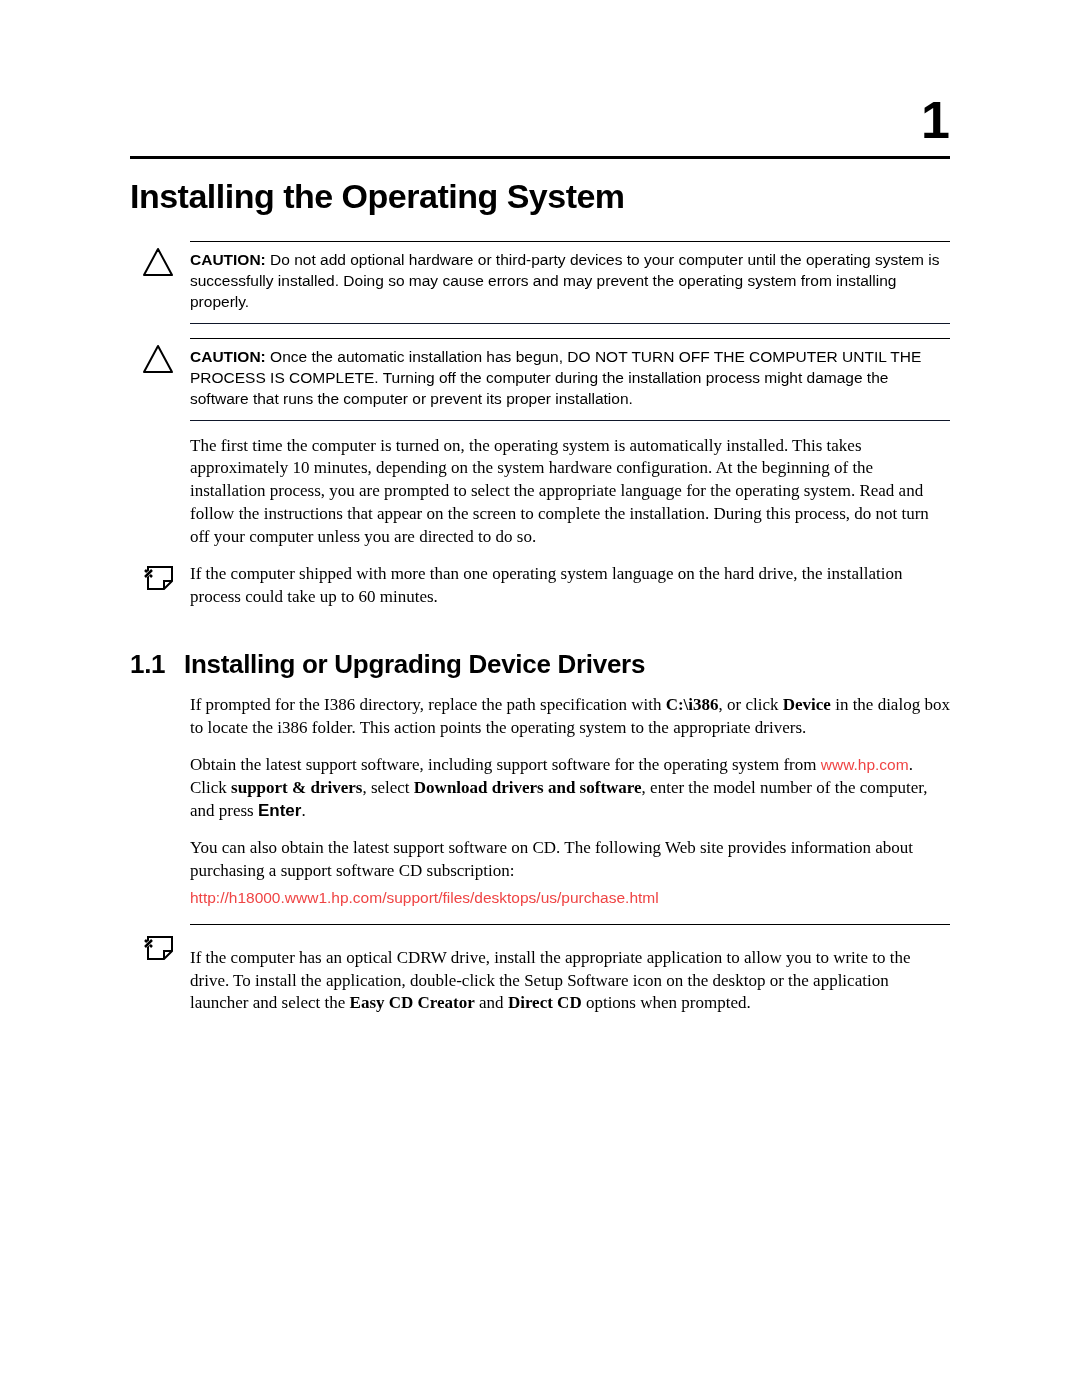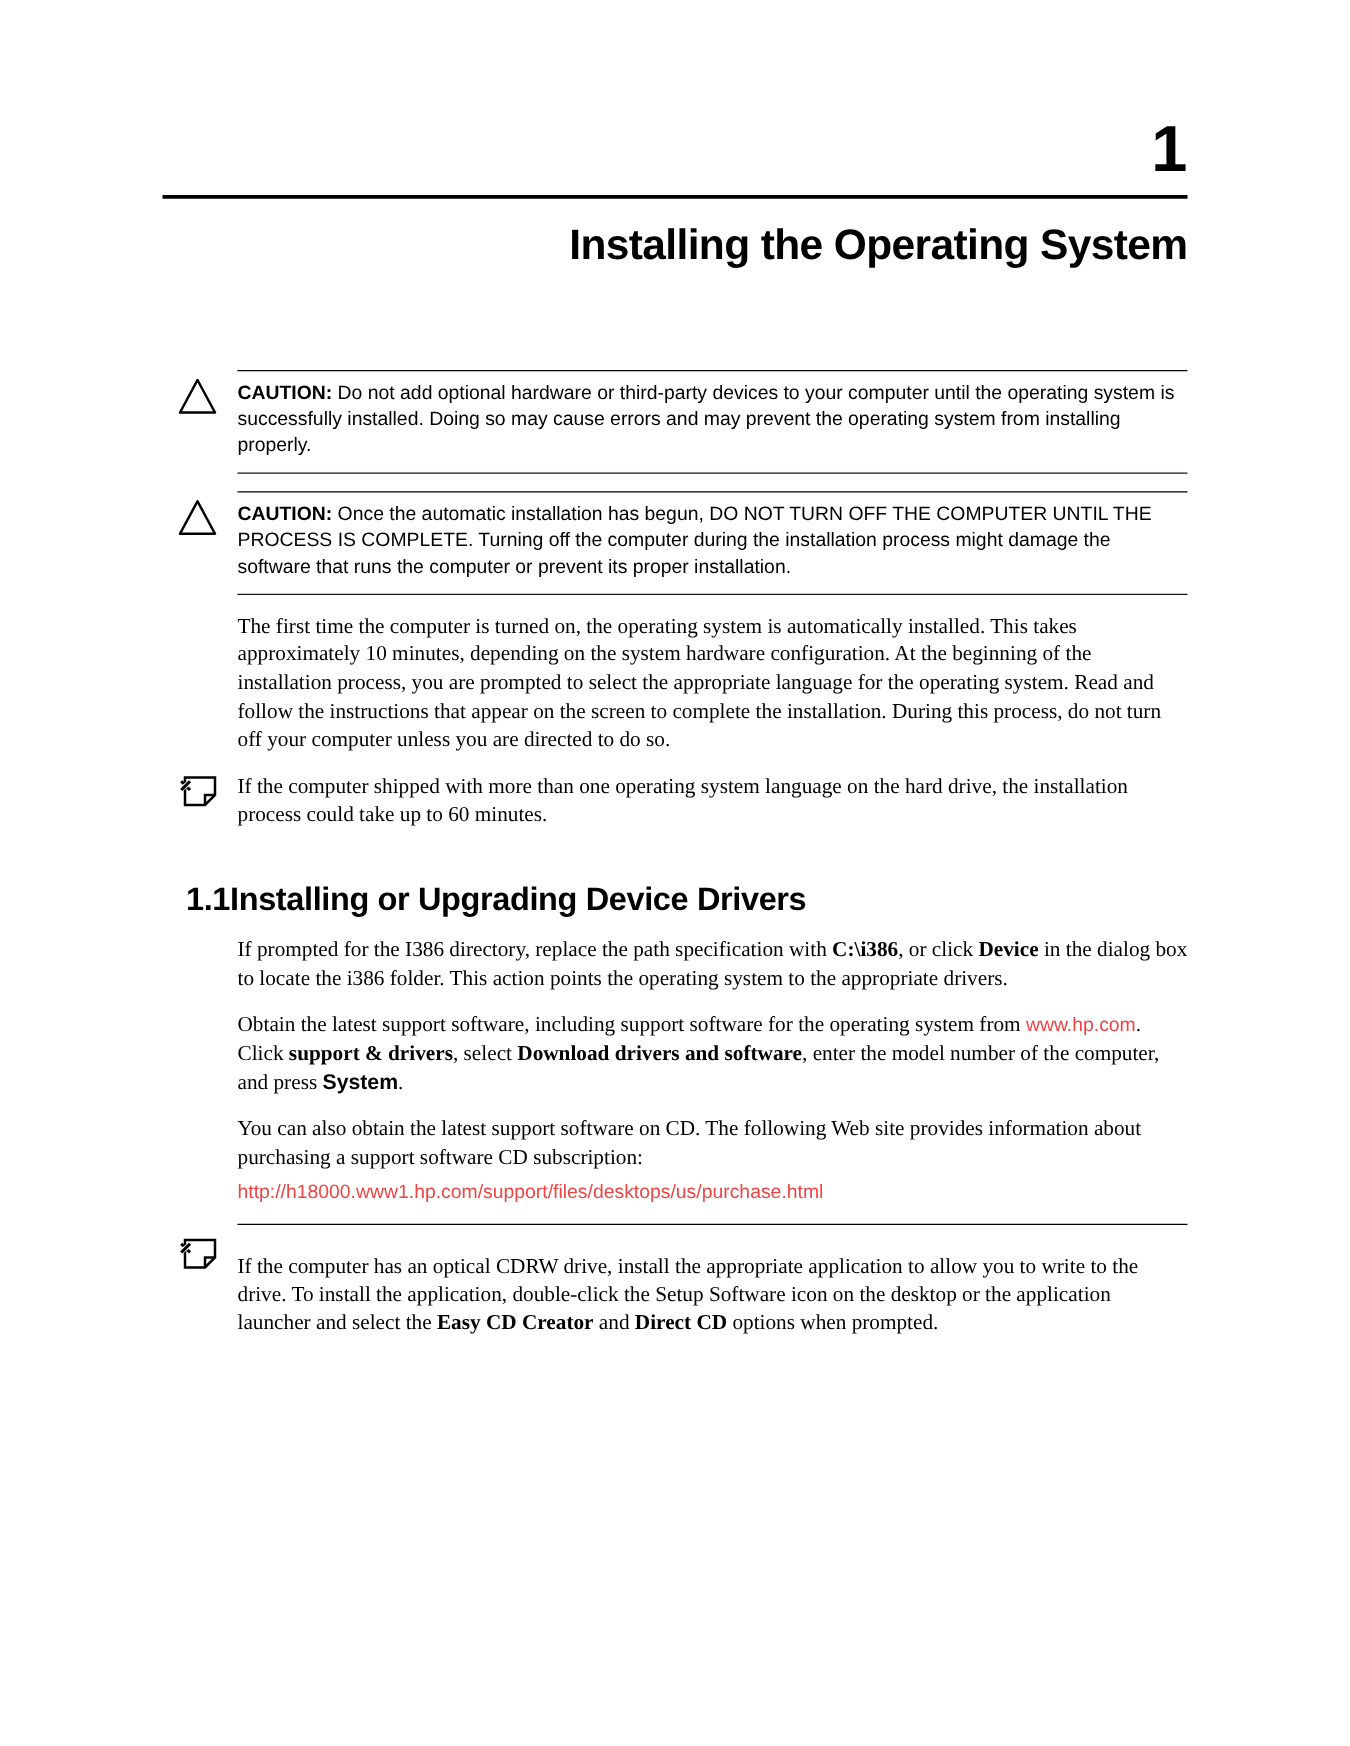--- a/index.html
+++ b/index.html
@@ -25,22 +25,22 @@
   }
   .thick-rule {
     border: none;
     border-top: 3px solid #000;
     margin: 0 0 18px 0;
   }
   .chapter-title {
     font-family: Arial, Helvetica, sans-serif;
     font-weight: 900;
     font-size: 34px;
-    text-align: right;
-    margin-bottom: 80px;
+    text-align: left;
+    margin-bottom: 25px;
     letter-spacing: -0.5px;
   }
   .content-area {
     margin-left: 60px;
   }
   .caution-block {
     border-top: 1px solid #000;
     border-bottom: 1px solid #0f172a;
     padding: 8px 0 10px 0;
     margin-bottom: 14px;
@@ -73,21 +73,20 @@
   .section-heading {
     font-family: Arial, Helvetica, sans-serif;
     font-weight: 900;
     font-size: 26px;
     margin: 40px 0 10px -60px;
     letter-spacing: -0.3px;
   }
   .section-num {
     display: inline-block;
     width: 54px;
-    text-align: right;
   }
   a.link {
     color: #ef4444;
     text-decoration: none;
     font-family: Arial, Helvetica, sans-serif;
     font-size: 15.5px;
   }
   .sans-bold {
     font-family: Arial, Helvetica, sans-serif;
     font-weight: bold;
@@ -159,21 +158,21 @@
     <h2 class="section-heading">
       <span class="section-num">1.1</span><span>Installing or Upgrading Device Drivers</span>
     </h2>
 
 
     <p class="body-para">
       <span>If prompted for the I386 directory, replace the path specification with </span><b>C:\i386</b><span>, or click </span><b>Device</b><span> in the dialog box to locate the i386 folder. This action points the operating system to the appropriate drivers.</span>
     </p>
 
     <p class="body-para">
-      <span>Obtain the latest support software, including support software for the operating system from </span><a class="link" href="#">www.hp.com</a><span>. Click </span><b>support &amp; drivers</b><span>, select </span><b>Download drivers and software</b><span>, enter the model number of the computer, and press </span><b class="sans-bold">System</b><span>.</span>
+      <span>Obtain the latest support software, including support software for the operating system from </span><a class="link" href="#">www.hp.com</a><span>. Click </span><b>support &amp; drivers</b><span>, select </span><b>Download drivers and software</b><span>, enter the model number of the computer, and press </span><b class="sans-bold">Enter</b><span>.</span>
     </p>
 
     <p class="body-para" style="margin-bottom:4px">You can also obtain the latest support software on CD. The following Web site provides information about purchasing a support software CD subscription:</p>
 
     <p class="body-para" style="margin-top:4px">
       <a class="link" href="#">http://h18000.www1.hp.com/support/files/desktops/us/purchase.html</a>
     </p>
 
     <div class="note-block" style="border-top:1px solid #000; padding-top:22px;">
       <span class="note-icon" style="top:8px">

